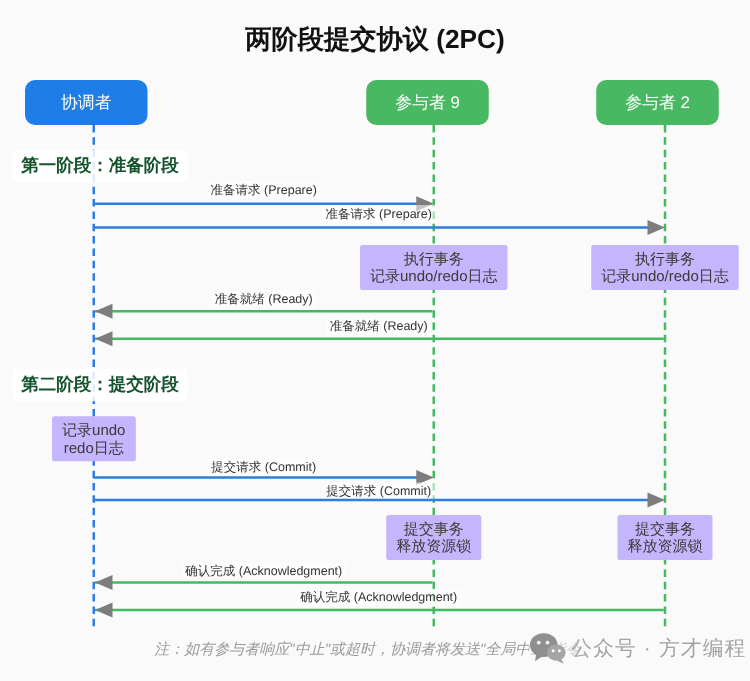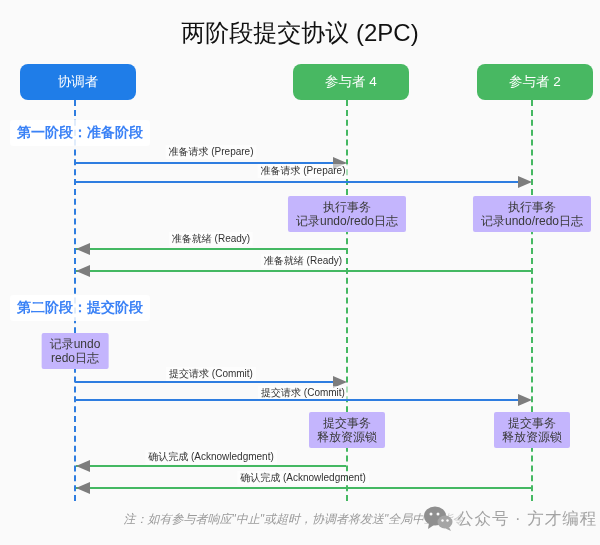--- a/index.html
+++ b/index.html
@@ -8,41 +8,41 @@
     background:#e9e9e9;
   }
   .canvas{
     position:relative;
     width:600px;height:545px;
     background:#fafafa;
     overflow:hidden;
   }
   .title{
     position:absolute;left:300px;top:17px;transform:translateX(-50%);
-    font-size:24px;font-weight:normal;color:#111;white-space:nowrap;
+    font-size:21px;font-weight:bold;color:#111;white-space:nowrap;
   }
   .actor{
-    position:absolute;top:64px;width:116px;height:36px;
+    position:absolute;top:64px;width:98px;height:36px;
     border-radius:8px;color:#fff;font-size:13.5px;
     display:flex;align-items:center;justify-content:center;
     white-space:nowrap;
   }
   .actor.blue{background:#1f7de8;}
   .actor.green{background:#48b862;}
   .lifeline{
     position:absolute;top:100px;height:401px;width:0;
     border-left:2px dashed transparent;
   }
   .lifeline.blue{border-left-color:#2e7de0;}
   .lifeline.green{border-left-color:#45b862;}
   .phase-label{
     position:absolute;left:10px;
     background:rgba(255,255,255,.85);
     padding:4px 7px;border-radius:3px;
-    font-size:14px;font-weight:bold;color:#3b82f6;white-space:nowrap;
+    font-size:14px;font-weight:bold;color:#14532d;white-space:nowrap;
   }
   .msg-label{
     position:absolute;transform:translateX(-50%);
     font-size:10px;color:#333;white-space:nowrap;
     background:rgba(255,255,255,.55);padding:0 3px;
   }
   .msg-line{
     position:absolute;height:2px;
   }
   .msg-line.blue{background:#2e7de0;}
@@ -77,21 +77,21 @@
 <body>
 
 <div class="canvas">
 
   <div class="title">两阶段提交协议 (2PC)</div>
 
   <div class="actor blue" style="left:20px;">
     <span>协调者</span>
   </div>
   <div class="actor green" style="left:293px;">
-    <span>参与者 4</span>
+    <span>参与者 9</span>
   </div>
   <div class="actor green" style="left:477px;">
     <span>参与者 2</span>
   </div>
 
   <div class="lifeline blue" style="left:74px;"></div>
   <div class="lifeline green" style="left:346px;"></div>
   <div class="lifeline green" style="left:531px;"></div>
 
   <div class="phase-label" style="top:120px;">第一阶段：准备阶段</div>

